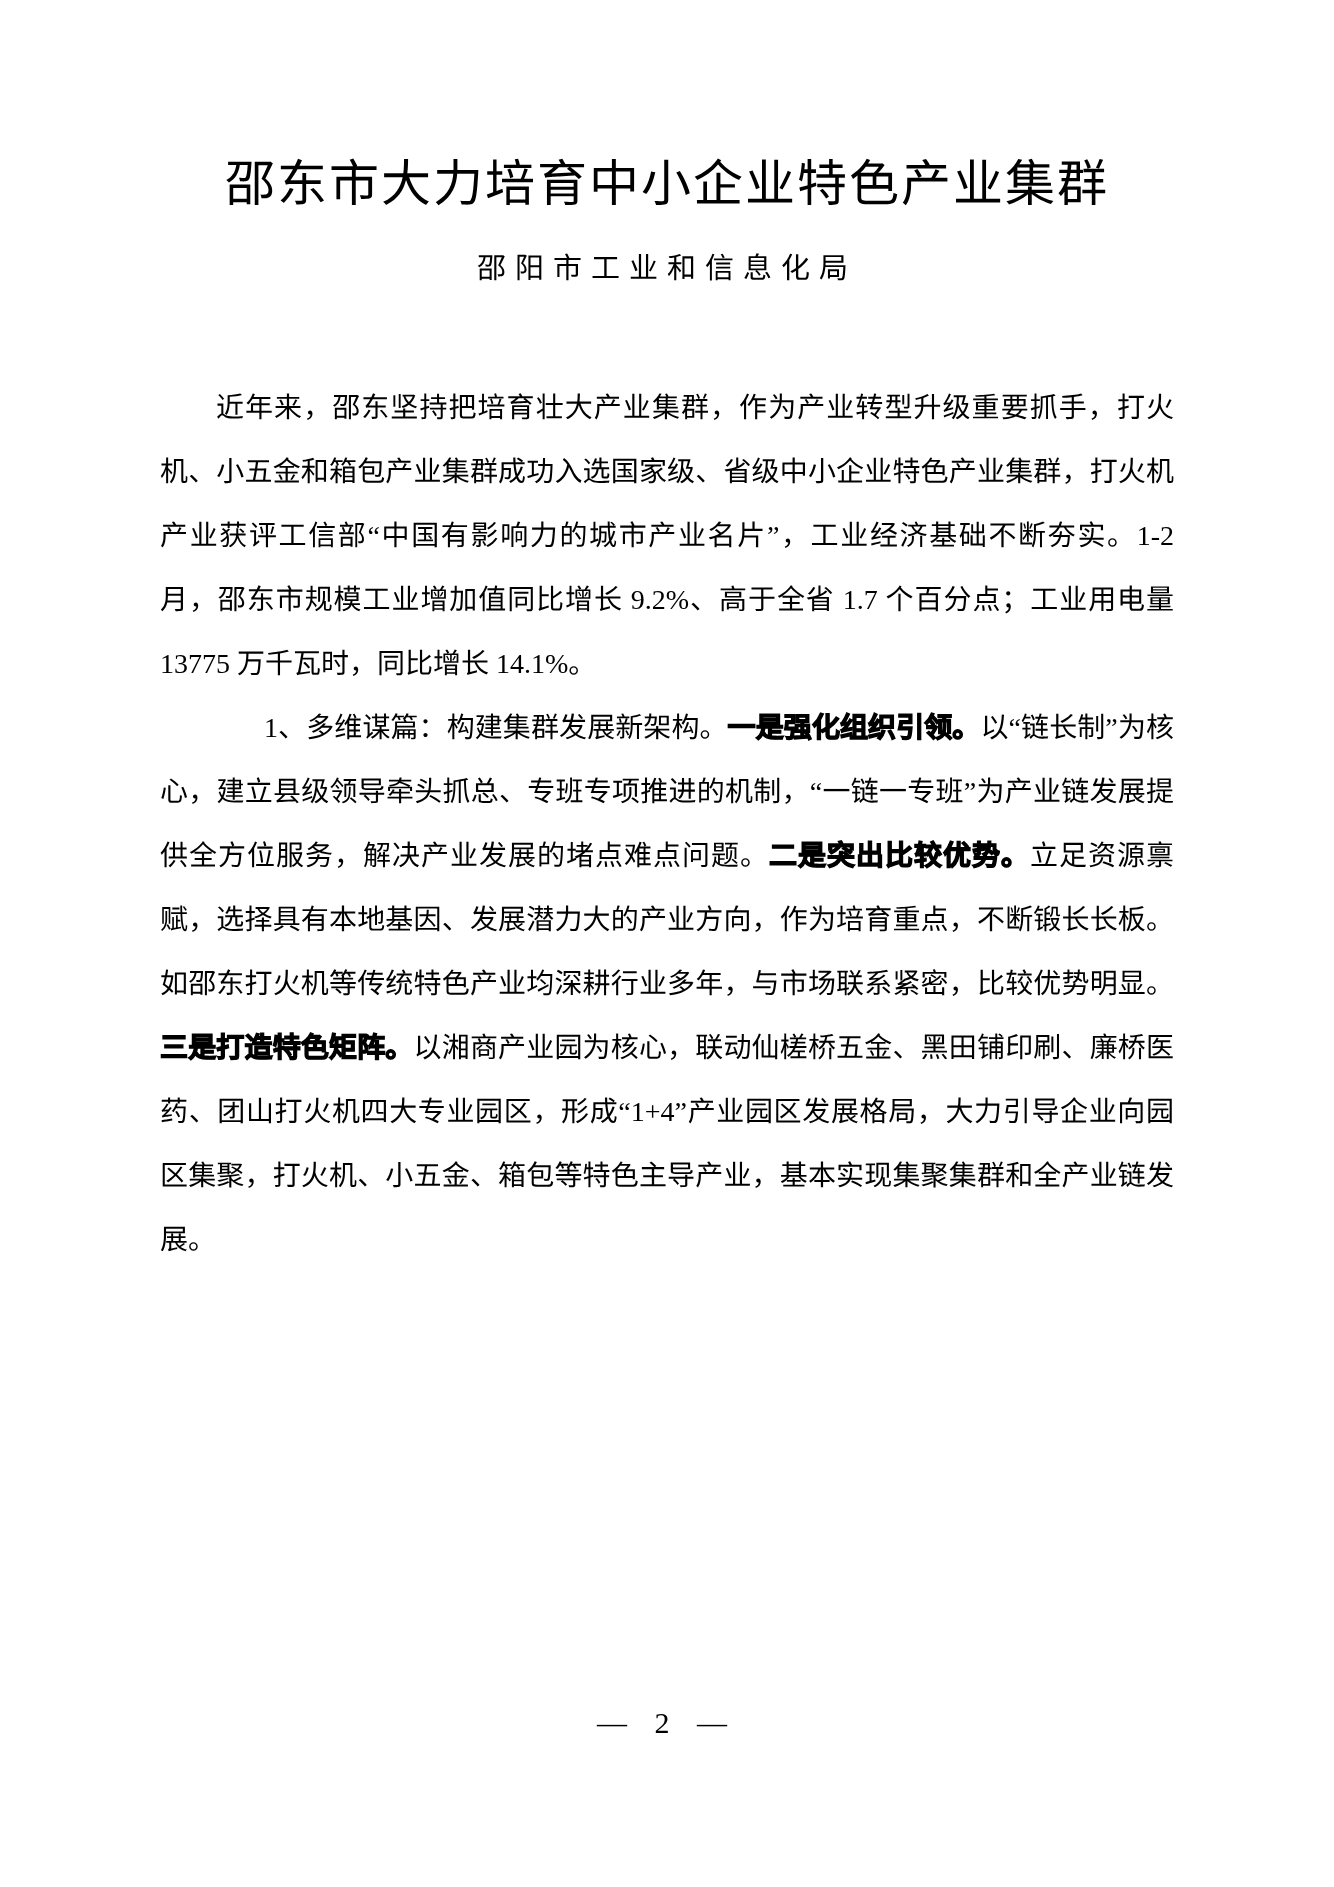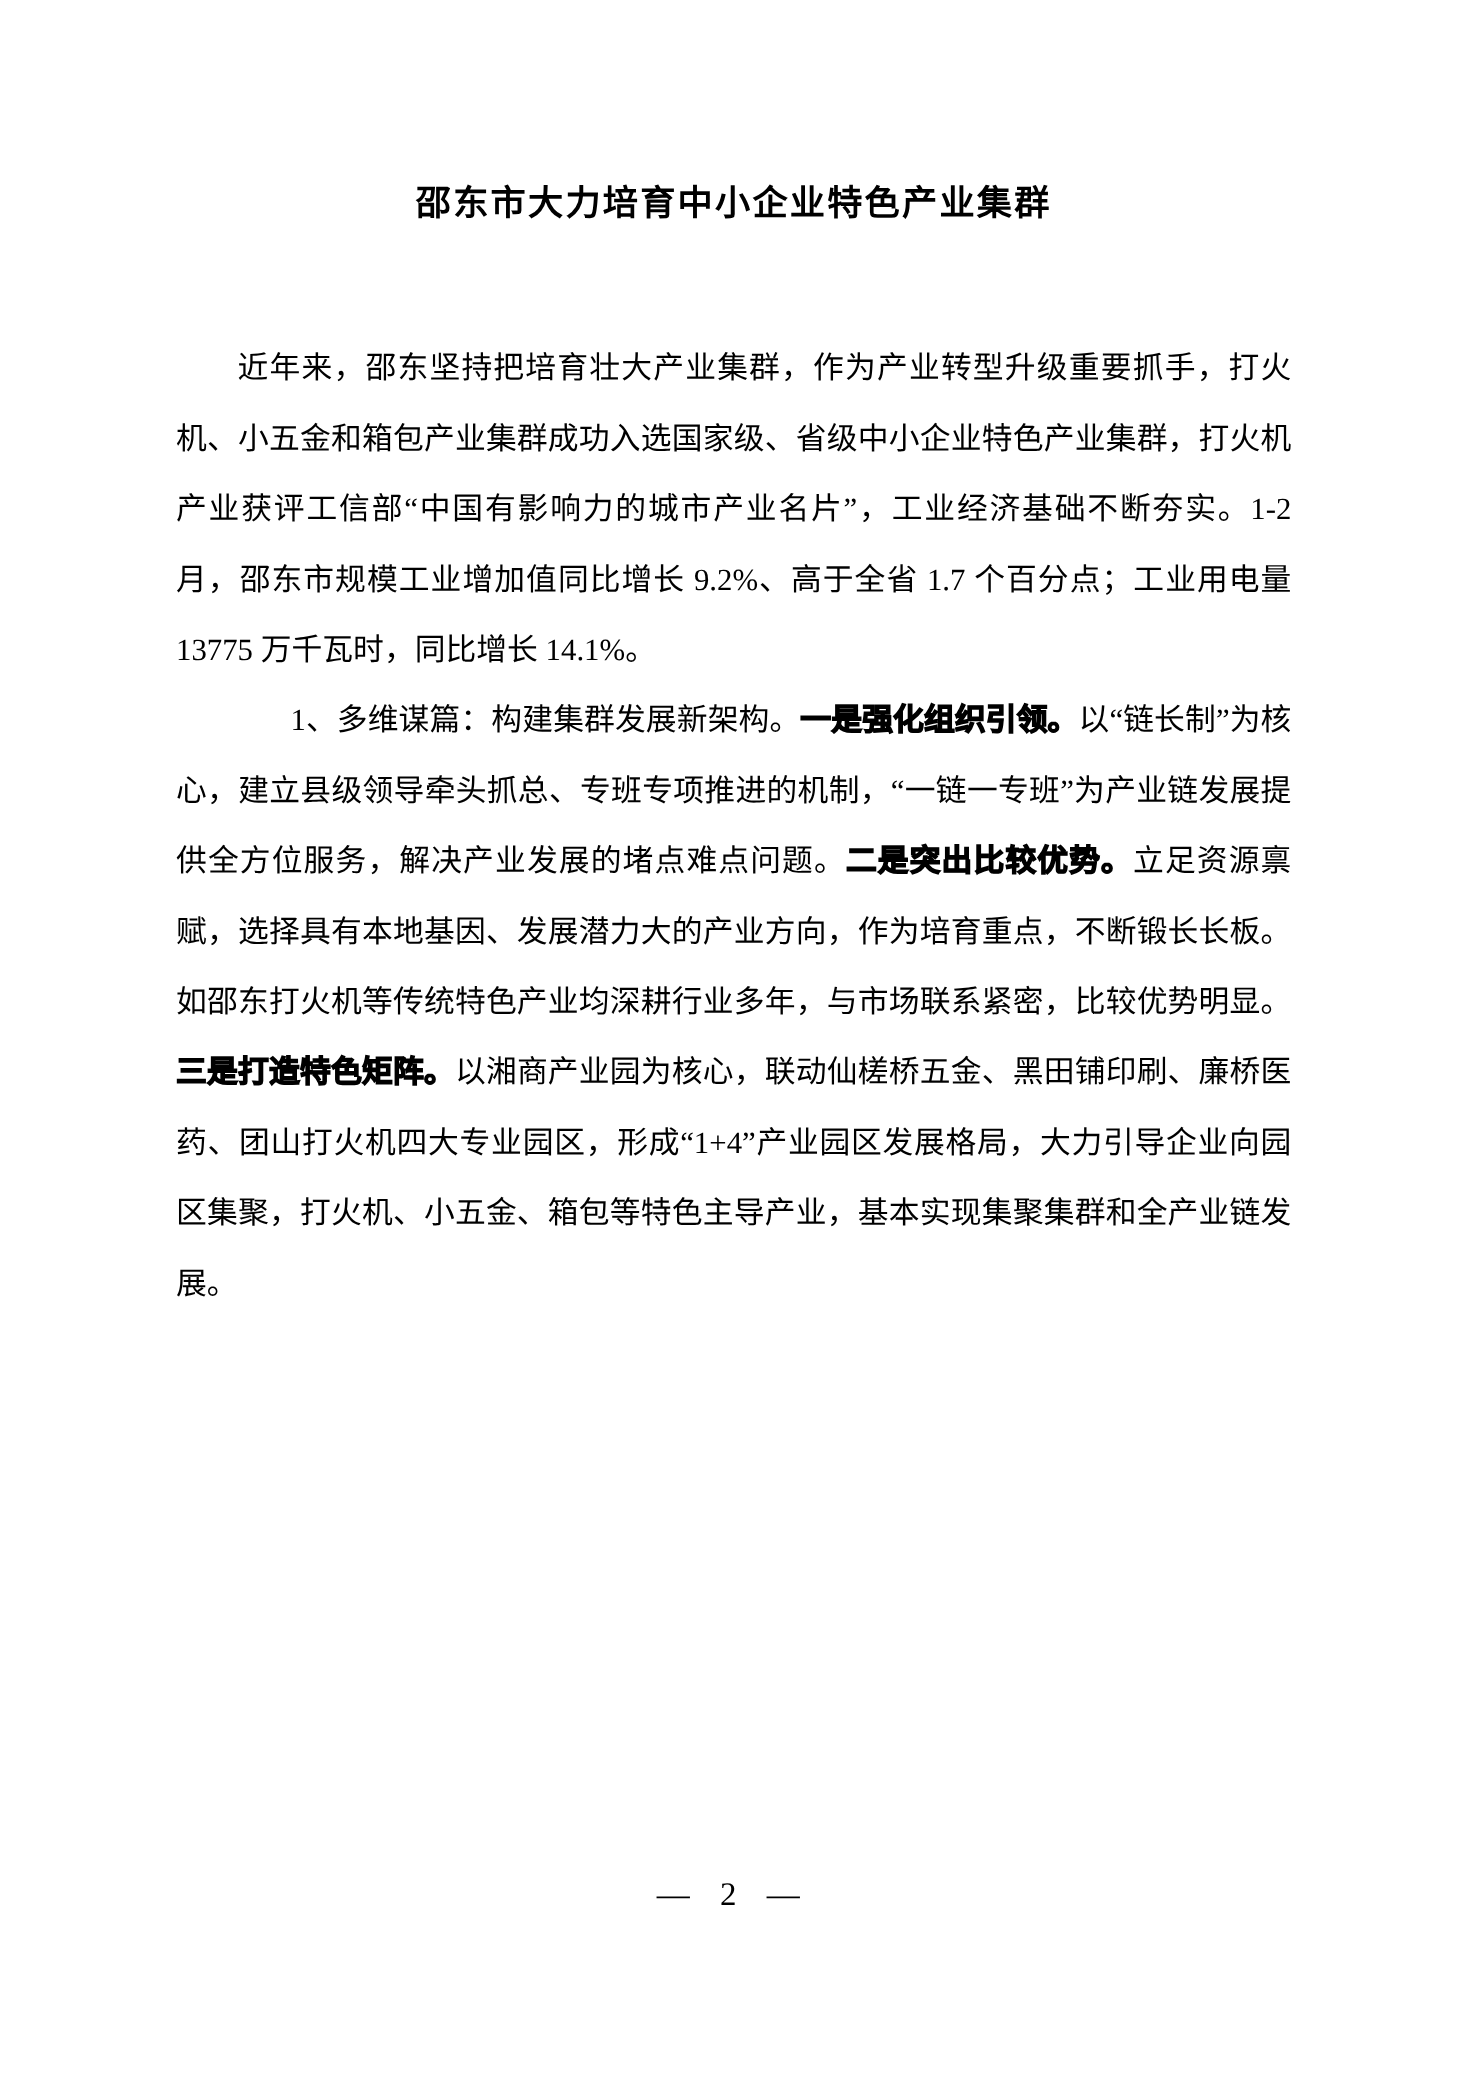--- a/index.html
+++ b/index.html
@@ -12,22 +12,22 @@
     width: 1334px;
     height: 1887px;
     background: #ffffff;
     color: #000000;
     font-family: "Liberation Serif", "DejaVu Serif", serif;
     overflow: hidden;
   }
   .doc-title {
     margin-top: 152px;
     text-align: center;
-    font-size: 32px;
-    font-weight: 700;
+    font-size: 50px;
+    font-weight: 400;
     line-height: 64px;
     letter-spacing: 2px;
     font-family: "Liberation Serif", "DejaVu Serif", serif;
   }
   .doc-subtitle {
     margin-top: 32px;
     text-align: center;
     font-size: 29px;
     letter-spacing: 9px;
     line-height: 40px;
@@ -69,20 +69,21 @@
 </style>
 </head>
 <body>
 
 <div class="page">
 
   <div class="doc-title">
     <div>邵东市大力培育中小企业特色产业集群</div>
   </div>
 
+  <div class="doc-subtitle">邵阳市工业和信息化局</div>
 
   <div class="doc-body">
       <p><span class="run-normal">近年来，邵东坚持把培育壮大产业集群，作为产业转型升级重要抓手，打火机、小五金和箱包产业集群成功入选国家级、省级中小企业特色产业集群，打火机产业获评工信部“中国有影响力的城市产业名片”，工业经济基础不断夯实。1-2 月，邵东市规模工业增加值同比增长 9.2%、高于全省 1.7 个百分点；工业用电量 13775 万千瓦时，同比增长 14.1%。</span></p>
       <p><span class="run-section">1、多维谋篇：构建集群发展新架构。</span><span class="run-emphasis">一是强化组织引领。</span><span class="run-normal">以“链长制”为核心，建立县级领导牵头抓总、专班专项推进的机制，“一链一专班”为产业链发展提供全方位服务，解决产业发展的堵点难点问题。</span><span class="run-emphasis">二是突出比较优势。</span><span class="run-normal">立足资源禀赋，选择具有本地基因、发展潜力大的产业方向，作为培育重点，不断锻长长板。如邵东打火机等传统特色产业均深耕行业多年，与市场联系紧密，比较优势明显。</span><span class="run-emphasis">三是打造特色矩阵。</span><span class="run-normal">以湘商产业园为核心，联动仙槎桥五金、黑田铺印刷、廉桥医药、团山打火机四大专业园区，形成“1+4”产业园区发展格局，大力引导企业向园区集聚，打火机、小五金、箱包等特色主导产业，基本实现集聚集群和全产业链发展。</span></p>
     </div>
 
   <div class="page-footer">— 2 —</div>
 
 </div>
 

